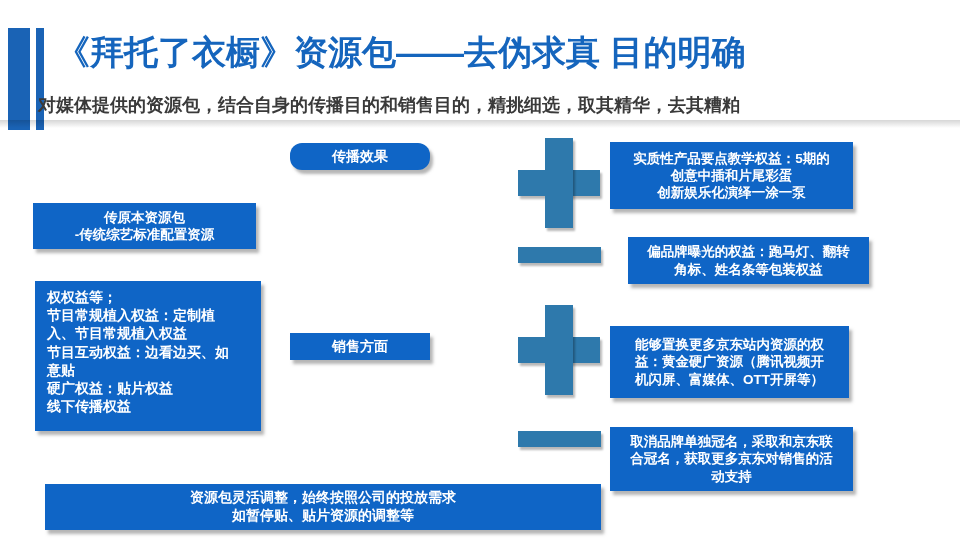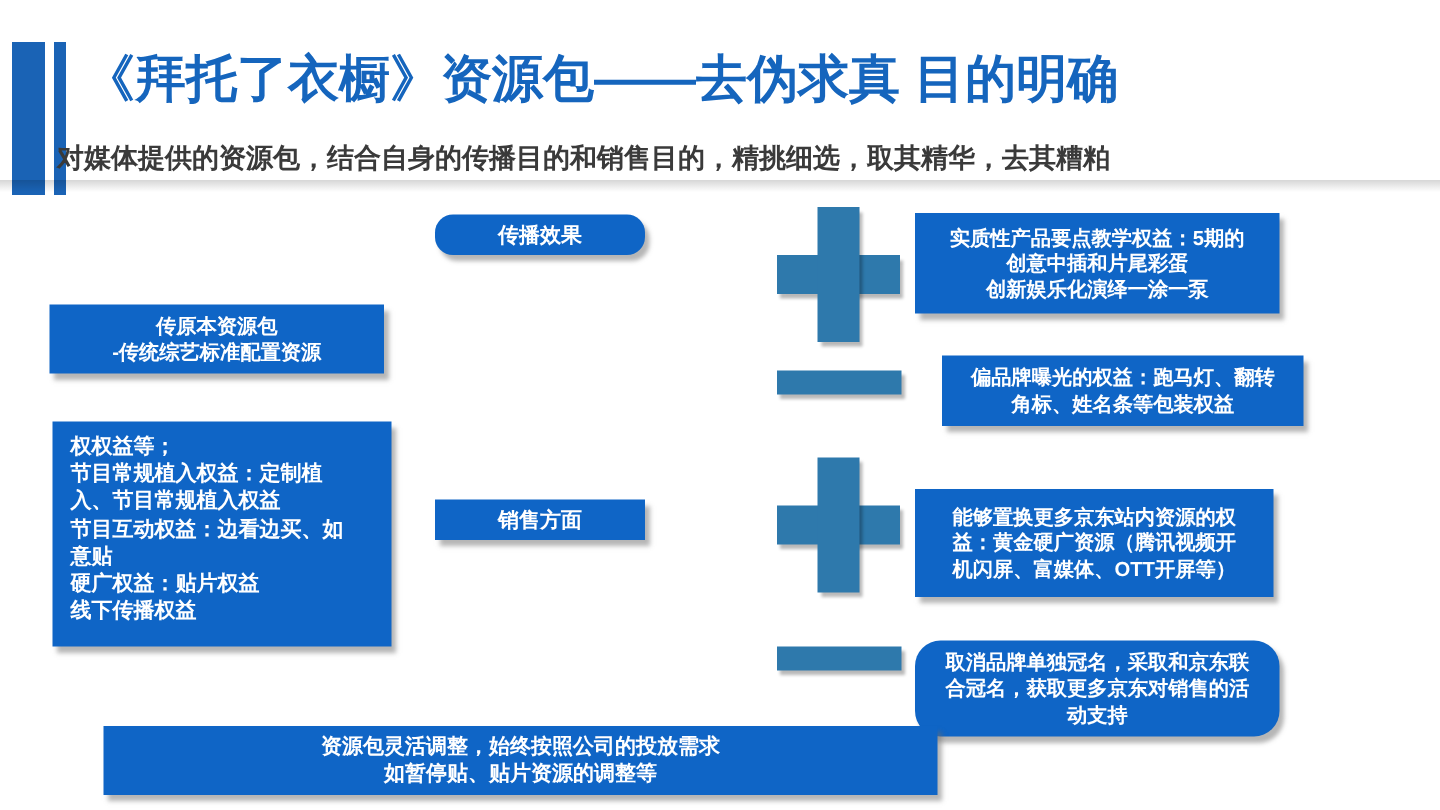--- a/index.html
+++ b/index.html
@@ -43,23 +43,23 @@
     left:35px; top:281px; width:226px; height:150px;
     font-size:14px; text-align:left; justify-content:flex-start;
     padding:7px 8px 6px 12px;
   }
   #rights-detail .line { line-height:1.3; }
   
   .right-box { font-size:13.5px; padding:4px 6px; }
   #right-box-1 { left:610px; top:142px; width:243px; height:67px; }
   #right-box-2 { left:612px; top:237px; width:241px; height:47px;margin-left:16px; }
   #right-box-3 { left:610px; top:326px; width:239px; height:72px; }
-  #right-box-4 { left:610px; top:427px; width:243px; height:64px;border-radius:17px; }
+  #right-box-4 { left:610px; top:427px; width:243px; height:64px; }
   
-  #adjustment-box { left:45px; top:484px; width:556px; height:46px; font-size:14px;margin-left:24px; }
+  #adjustment-box { left:45px; top:484px; width:556px; height:46px; font-size:14px; }
   
   .plus { position:absolute; width:82px; height:90px; }
   .plus .plus-h {
     position:absolute; left:0; right:0; top:50%; margin-top:-13px; height:26px;
     background:#2e79ac; box-shadow:2px 3px 2px rgba(0,0,0,0.28);
   }
   .plus .plus-v {
     position:absolute; top:0; bottom:0; left:50%; margin-left:-14px; width:28px;
     background:#2e79ac; box-shadow:2px 3px 2px rgba(0,0,0,0.28);
   }

